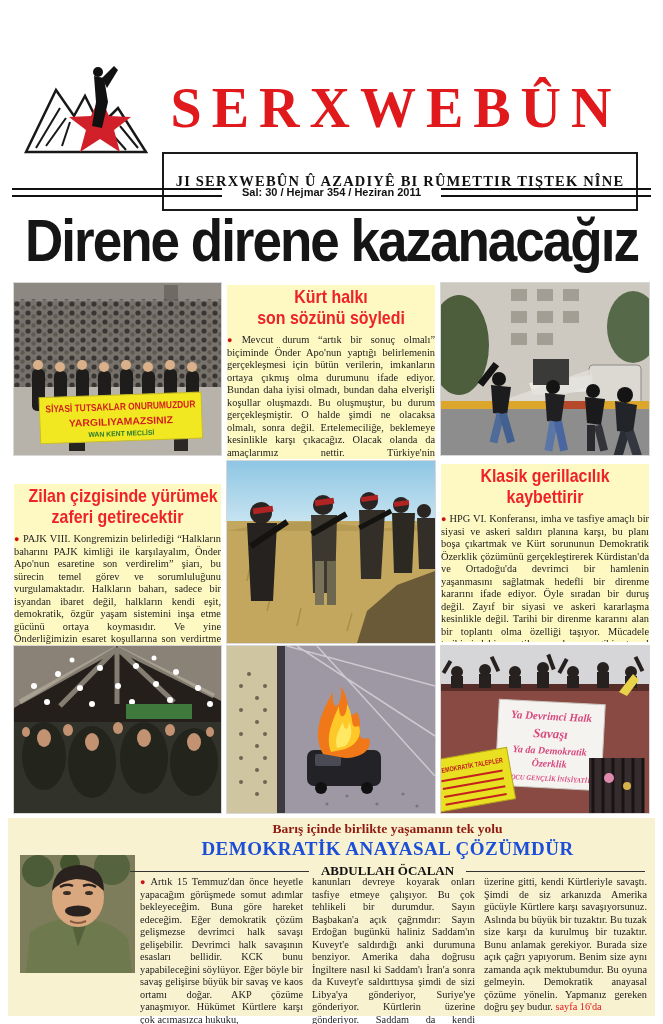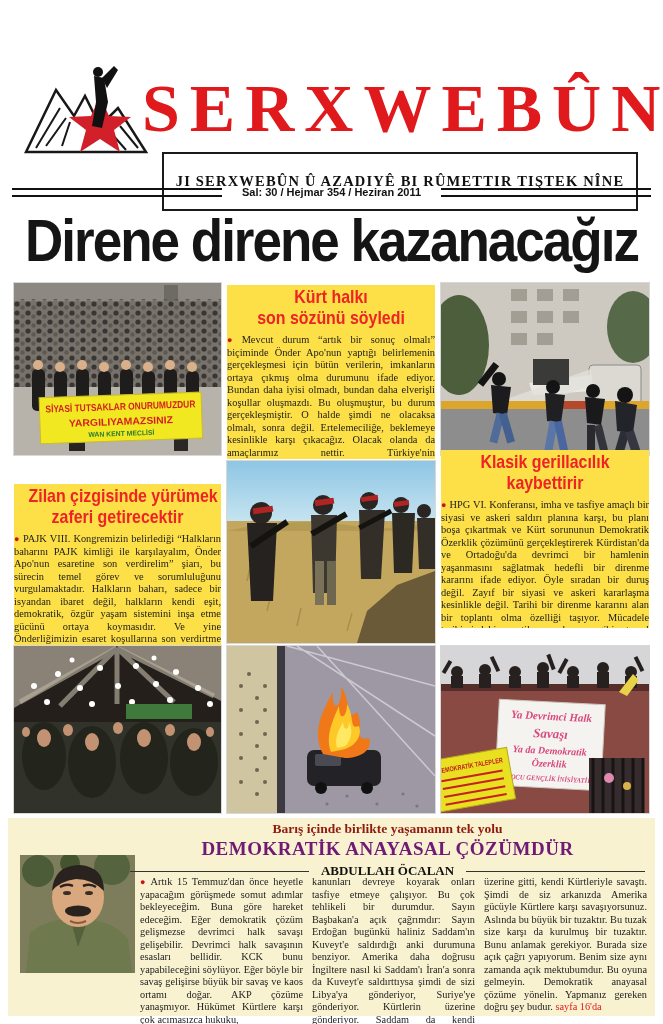--- a/index.html
+++ b/index.html
@@ -1,48 +1,48 @@
 <!DOCTYPE html>
 <html><head>
 <meta charset="utf-8">
 <style>
   html,body{margin:0;padding:0;background:#e8e8e8;}
   .page{position:relative;width:663px;height:1024px;background:#ffffff;margin:0 auto;
         font-family:"Liberation Serif",serif;overflow:hidden;}
   
   .logo{position:absolute;left:22px;top:56px;width:128px;height:110px;}
   .mast-title{position:absolute;left:142px;top:62px;width:508px;height:92px;
-      font-family:"Liberation Serif",serif;font-weight:bold;font-size:68px;line-height:92px;
+      font-family:"Liberation Serif",serif;font-weight:bold;font-size:56px;line-height:92px;
       letter-spacing:10px;color:#e0191c;text-align:center;white-space:nowrap;}
   .motto-wrap{position:absolute;left:150px;top:152px;width:500px;text-align:center;}
   .motto{display:inline-block;border:2px solid #1a1a1a;padding:19px 12px;
       font-family:"Liberation Serif",serif;font-size:14.5px;font-weight:bold;letter-spacing:1.2px;color:#111;}
   .dateline{position:absolute;left:12px;top:186px;width:639px;display:flex;align-items:center;gap:20px;}
   .dateline .rule{flex:1;height:5px;border-top:2px solid #111;border-bottom:2px solid #111;}
   .dateline .dtext{font-family:"Liberation Sans",sans-serif;font-size:11px;font-weight:bold;color:#111;white-space:nowrap;}
   
   .headline{position:absolute;left:0;top:206px;width:663px;text-align:center;
       font-family:"Liberation Sans",sans-serif;font-weight:800;font-size:53px;letter-spacing:-2px;
       color:#151515;transform:scaleY(1.12);transform-origin:50% 0;white-space:nowrap;}
   
   .cell{position:absolute;overflow:hidden;}
   .photo{box-shadow:0 0 0 1px #d8d8d8;}
   .photo svg{display:block;}
-  .article{background:#fde047;}
+  .article{background:#fef9c3;}
   .atitle{margin:2px 0 6px 0;font-family:"Liberation Sans",sans-serif;font-weight:bold;
       font-size:18.5px;line-height:1.12;color:#ee2227;text-align:center;white-space:pre;
       transform:scaleX(.86);transform-origin:50% 0;}
   .abody{margin:0;font-size:10.4px;line-height:1.2;text-align:justify;color:#1c1c1c;}
   .bullet{color:#cc1111;font-size:9px;margin-right:3px;}
   
   .panel{position:absolute;left:8px;top:818px;width:647px;height:198px;background:#f8f2d0;}
   .portrait{position:absolute;left:12px;top:37px;width:115px;height:118px;}
   .phead{position:absolute;left:122px;top:3px;width:515px;text-align:center;}
   .kicker{font-family:"Liberation Serif",serif;font-weight:bold;font-size:13.5px;color:#8f1a10;}
-  .ptitle{font-family:"Liberation Serif",serif;font-weight:bold;font-size:19px;color:#701a75;letter-spacing:.5px;margin-top:1px;}
+  .ptitle{font-family:"Liberation Serif",serif;font-weight:bold;font-size:19px;color:#1d4ed8;letter-spacing:.5px;margin-top:1px;}
   .author-row{display:flex;align-items:center;gap:12px;margin-top:3px;}
   .author-row .arule{flex:1;border-top:1px solid #333;height:0;}
   .author{font-family:"Liberation Serif",serif;font-weight:bold;font-size:13px;color:#111;white-space:nowrap;}
   .pcols{position:absolute;left:132px;top:58px;right:8px;display:flex;gap:9px;}
   .bcol{flex:1;font-size:10.3px;line-height:1.22;text-align:justify;color:#1c1c1c;}
   .inref{color:#e0191c;font-weight:normal;}
 </style>
 </head>
 <body>
 
@@ -224,21 +224,21 @@
             <polygon points="165,52 188,52 185,112 167,112" fill="#2c2822"></polygon>
           </g>
         <g>
             <circle cx="197" cy="50" r="7" fill="#2a2522"></circle>
             <polygon points="190,57 208,57 208,108 192,108" fill="#332f28"></polygon>
           </g>
       </g>
     </svg>
   </div>
 
-  <div class="cell article" style="left:441px;top:450px;width:208px;height:178px">
+  <div class="cell article" style="left:441px;top:464px;width:208px;height:178px">
     <h2 class="atitle">Klasik gerillacılık
 kaybettirir</h2>
     <p class="abody"><span class="bullet">●</span><span>HPG VI. Konferansı, imha ve tasfiye amaçlı bir siyasi ve askeri saldırı planına karşı, bu planı boşa çıkartmak ve Kürt sorununun Demokratik Özerklik çözümünü gerçekleştirerek Kürdistan'da ve Ortadoğu'da devrimci bir hamlenin yaşanmasını sağlatmak hedefli bir direnme kararını ifade ediyor. Öyle sıradan bir duruş değil. Zayıf bir siyasi ve askeri kararlaşma kesinlikle değil. Tarihi bir direnme kararını alan bir toplantı olma özelliği taşıyor. Mücadele tarihimizdeki partileşme kararı gibi temel direnme kararlarından birini ifade ediyor.</span></p>
 
   </div>
 
   <div class="cell photo" style="left:14px;top:646px;width:207px;height:167px">
     <svg viewBox="0 0 207 167" width="207" height="167">
       <rect width="207" height="167" fill="#241f1b"></rect>
       <polygon points="0,62 103,0 207,55 207,0 0,0" fill="#8a8276"></polygon>

